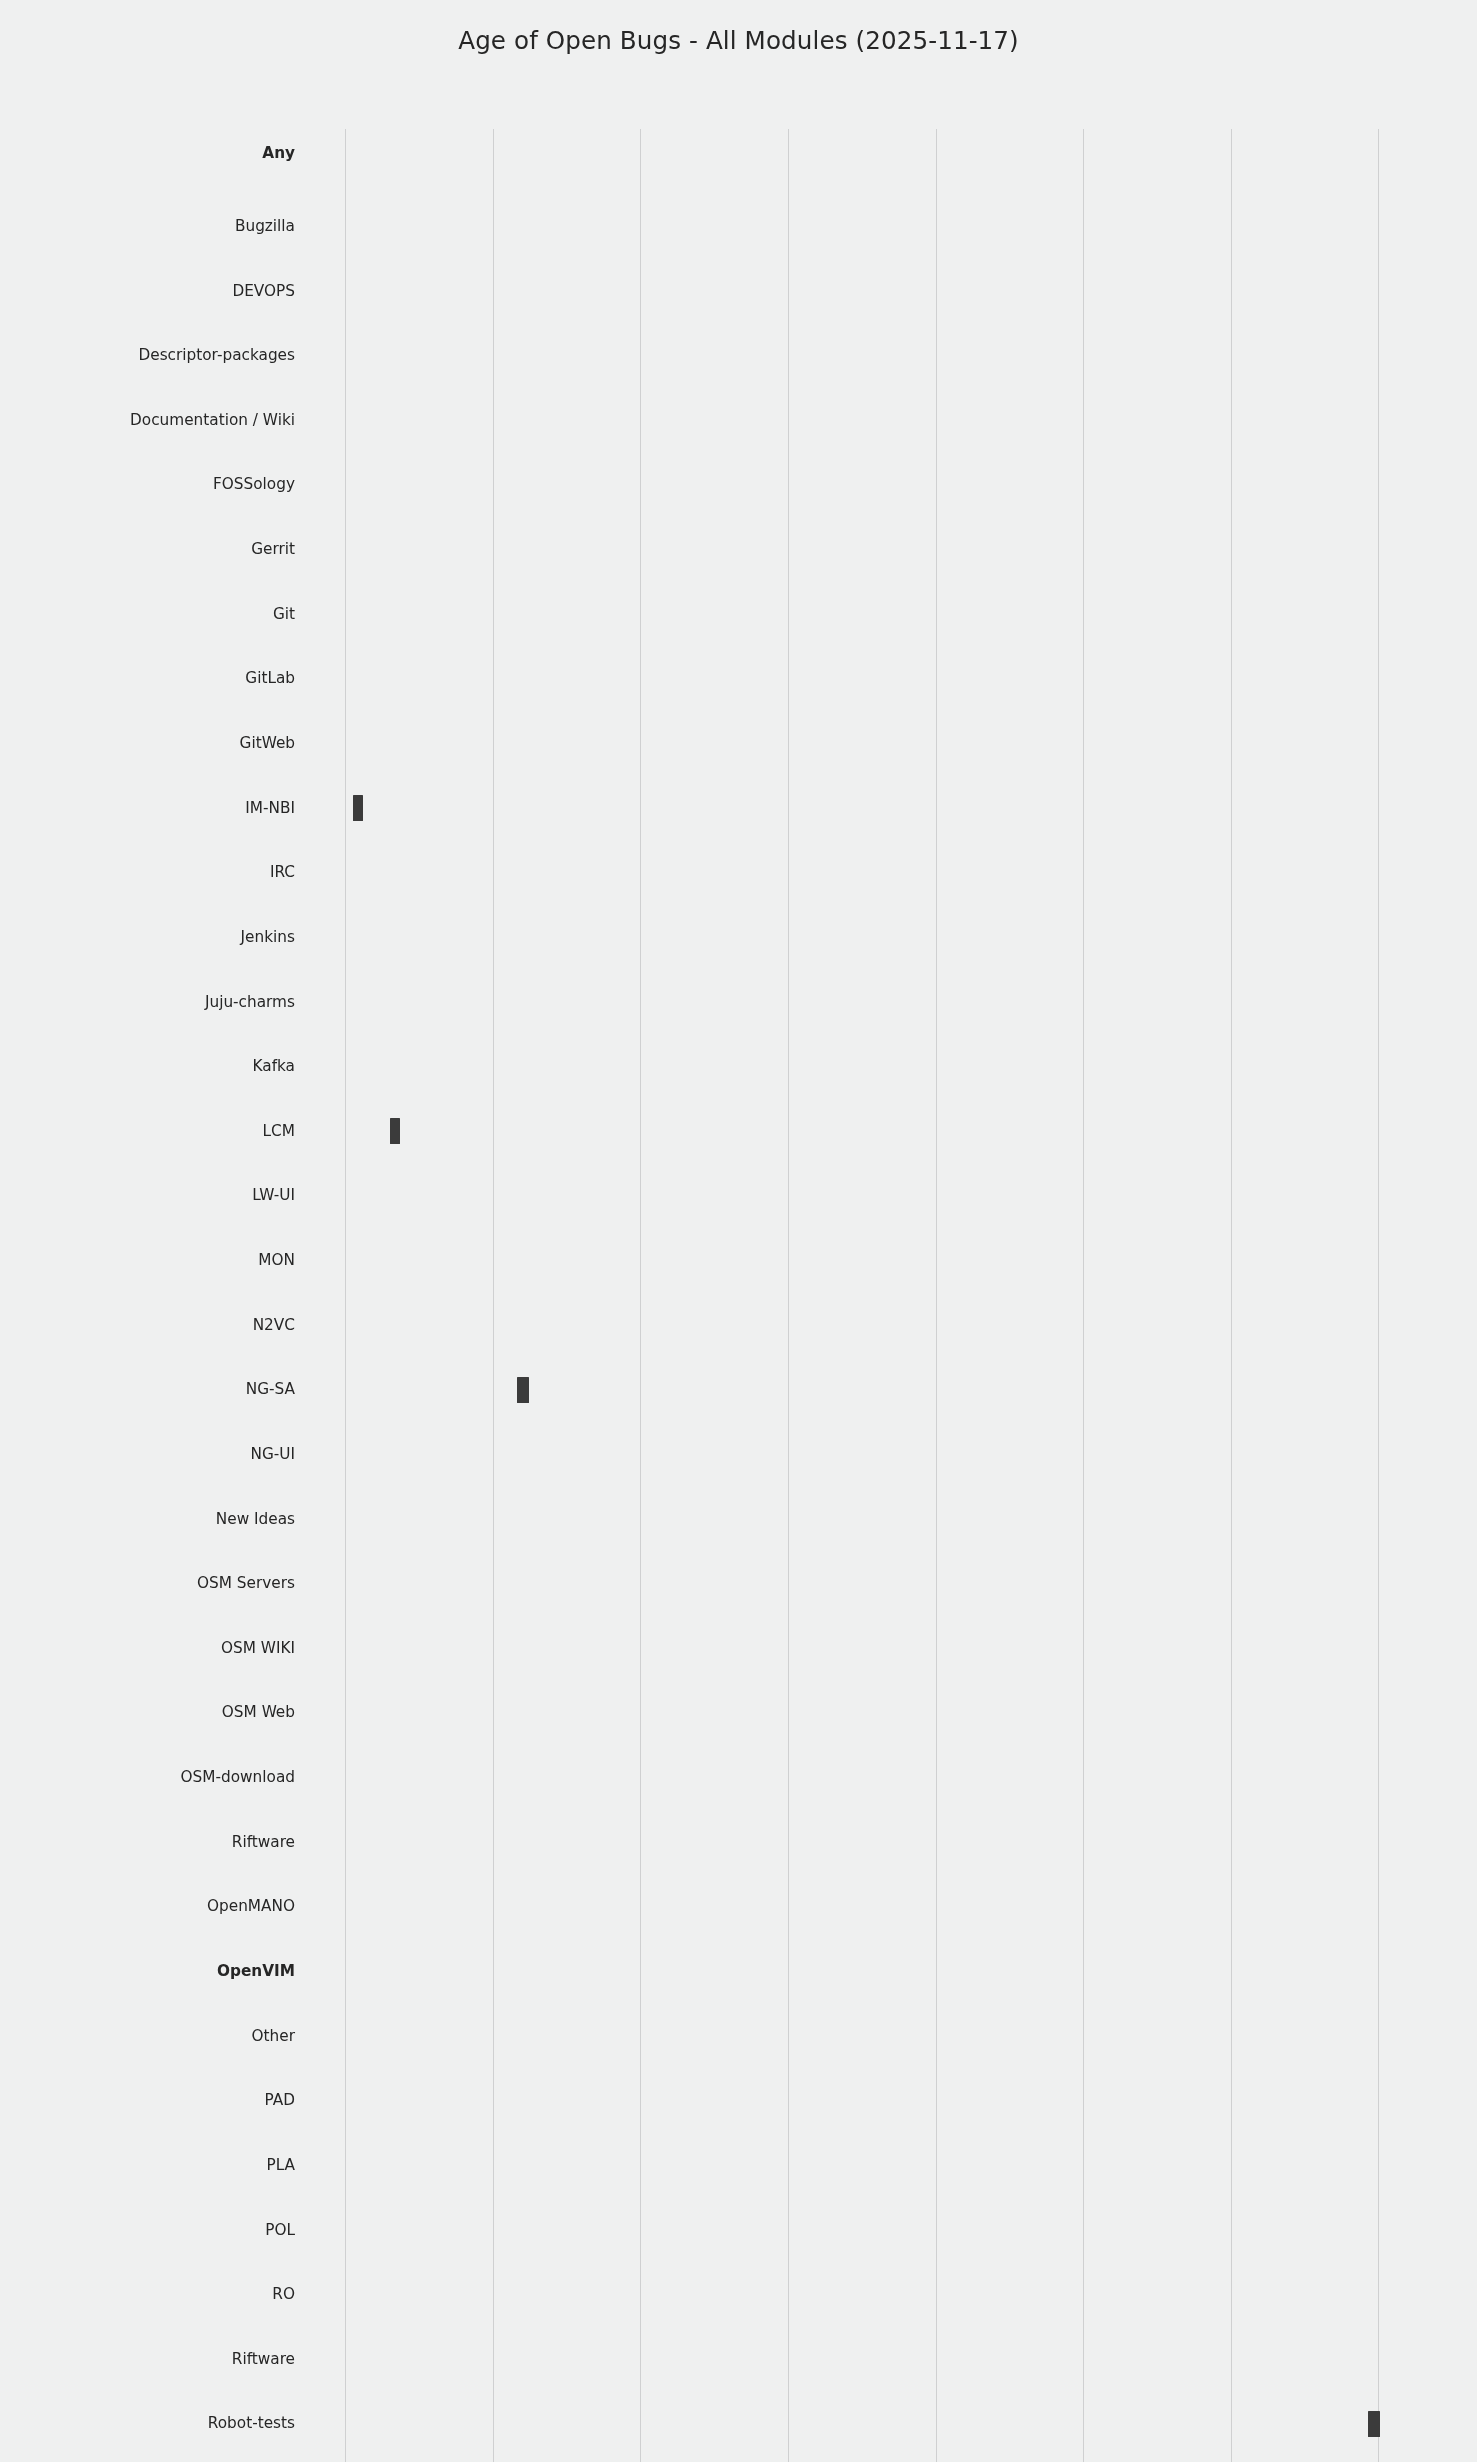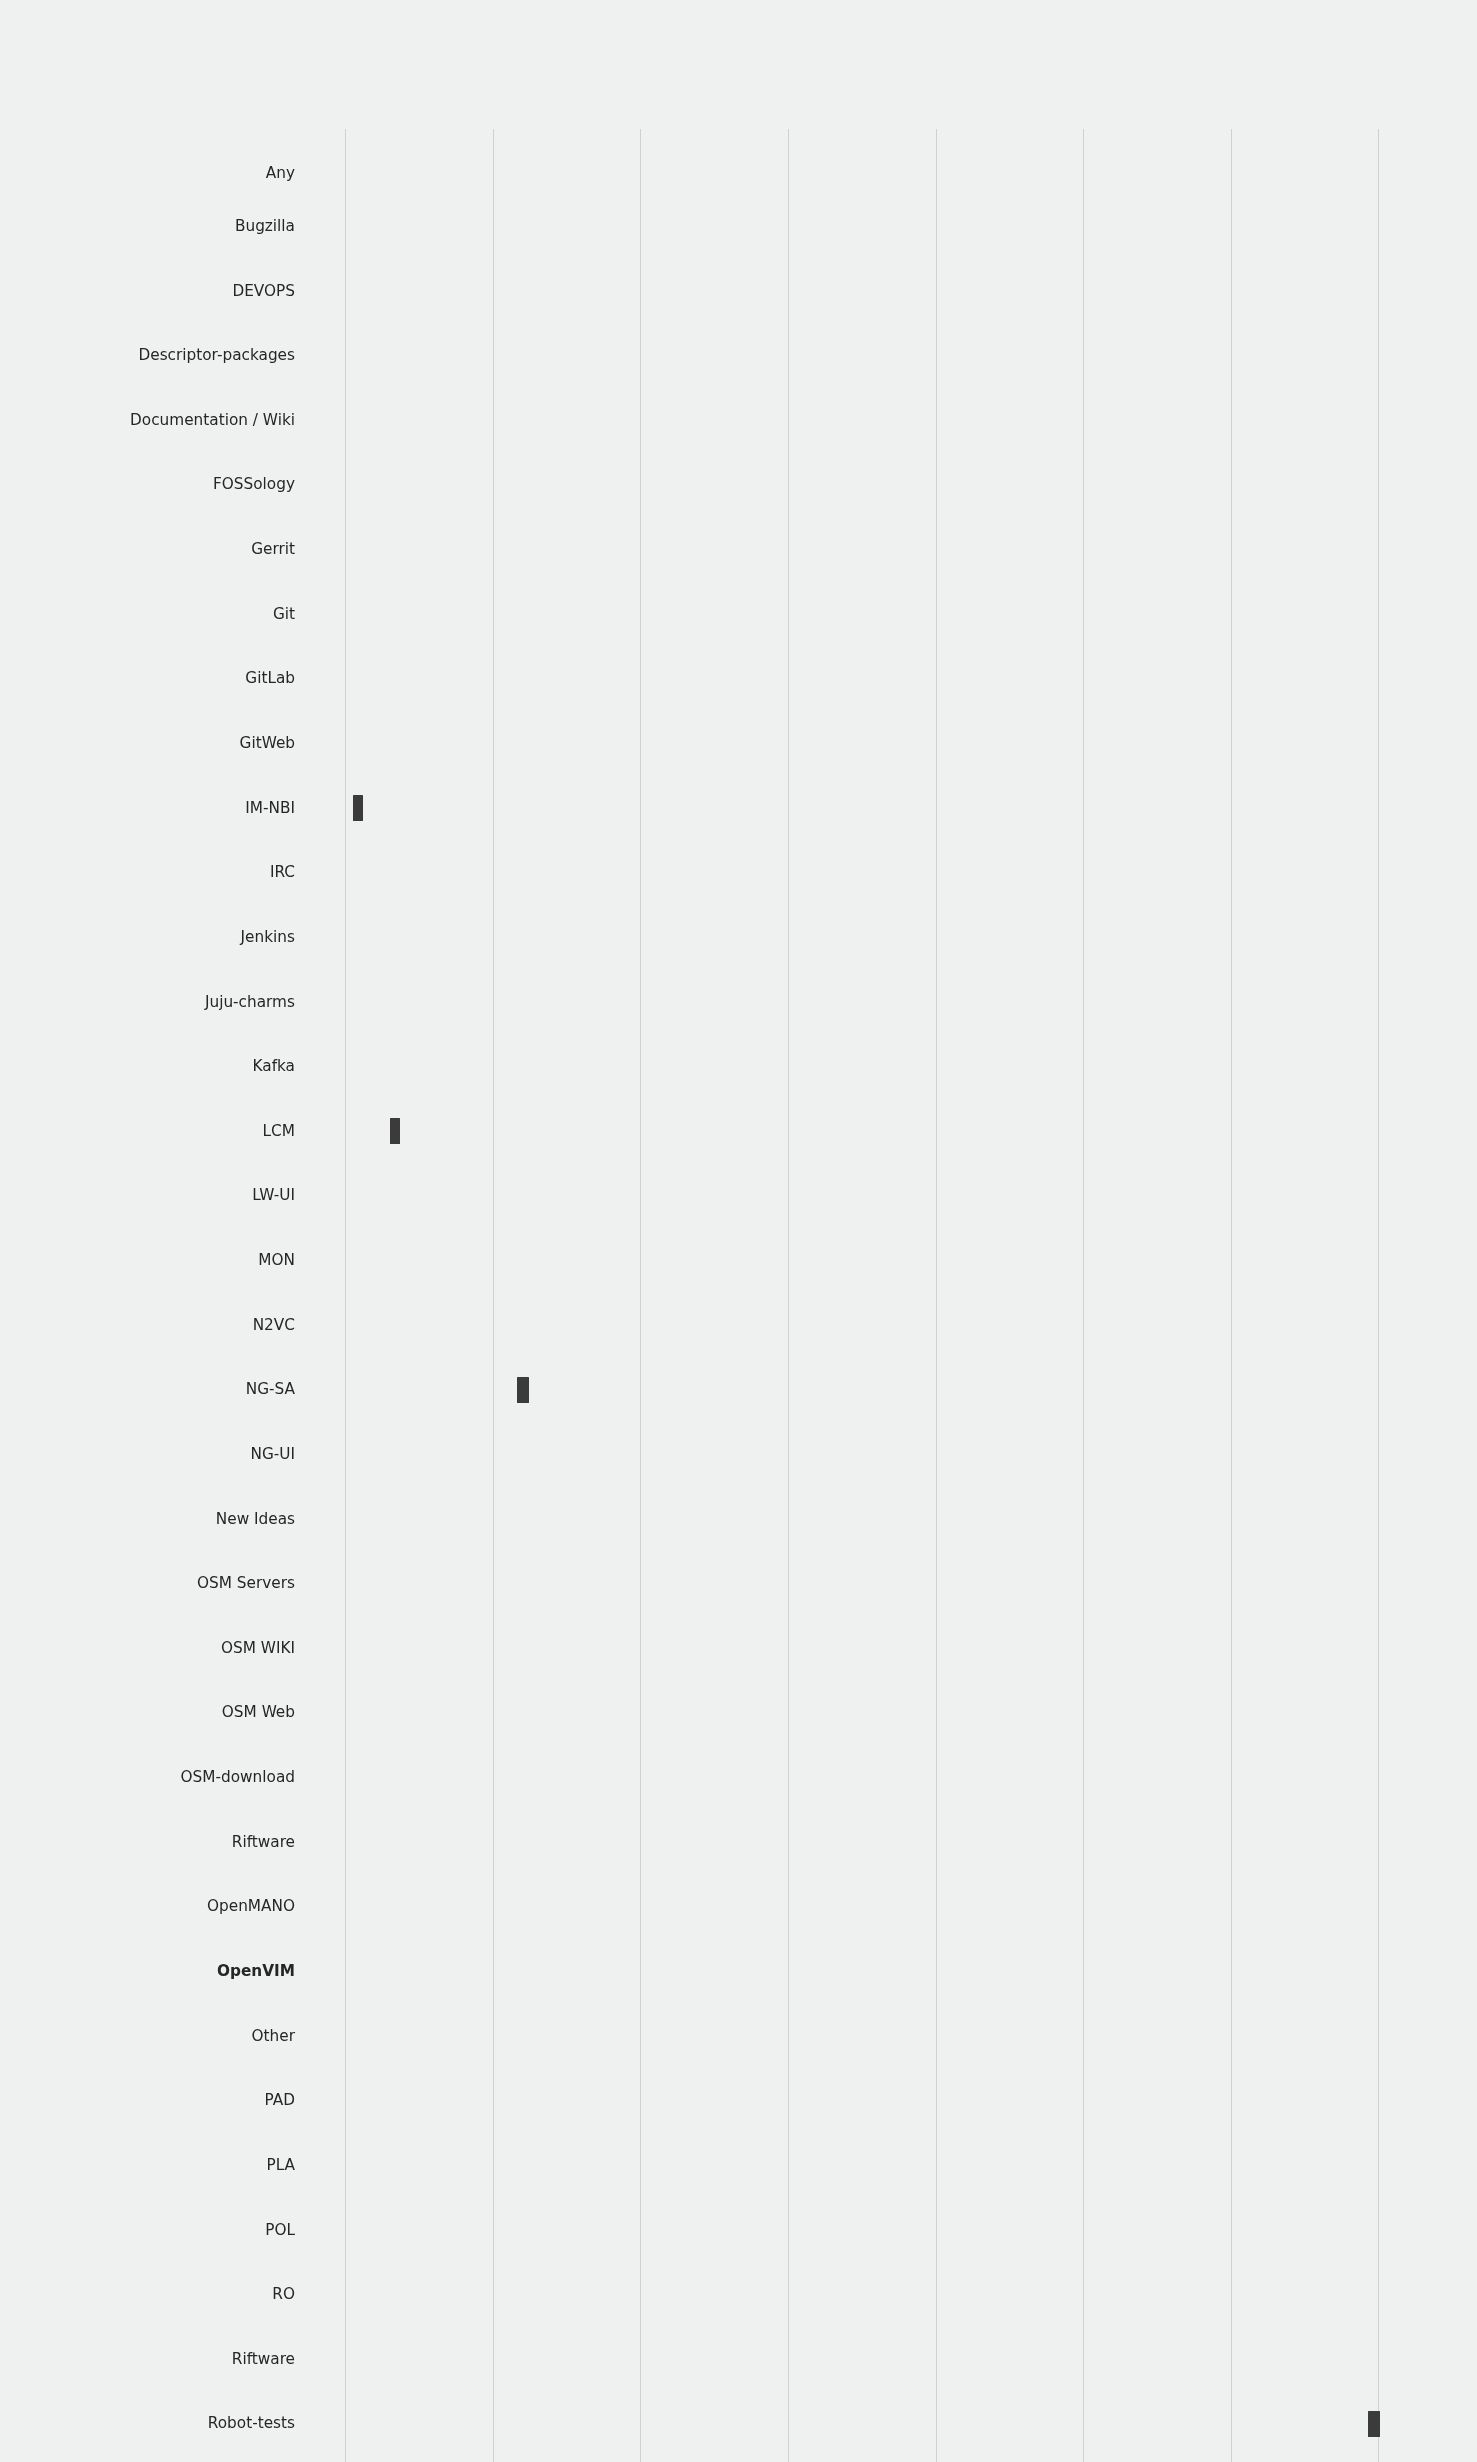--- a/index.html
+++ b/index.html
@@ -74,23 +74,24 @@
     top: 0;
     width: 1114px;
     height: 2955px;
   }
 </style>
 </head>
 <body>
 
 <div id="figure">
 
+  <div id="title">Age of Open Bugs - All Modules (2025-11-17)</div>
 
   <div id="ylabels">
-      <div class="ylabel" style="top: 44px;">Any</div>
+      <div class="ylabel" style="top: 24px; font-weight: bold;">Any</div>
       <div class="ylabel" style="top: 97px; margin-left: 41px;">Bugzilla</div>
       <div class="ylabel" style="top: 162px;">DEVOPS</div>
       <div class="ylabel" style="top: 226px;">Descriptor-packages</div>
       <div class="ylabel" style="top: 291px;">Documentation / Wiki</div>
       <div class="ylabel" style="top: 355px;">FOSSology</div>
       <div class="ylabel" style="top: 420px;">Gerrit</div>
       <div class="ylabel" style="top: 485px;">Git</div>
       <div class="ylabel" style="top: 549px;">GitLab</div>
       <div class="ylabel" style="top: 614px;">GitWeb</div>
       <div class="ylabel" style="top: 679px;">IM-NBI</div>

